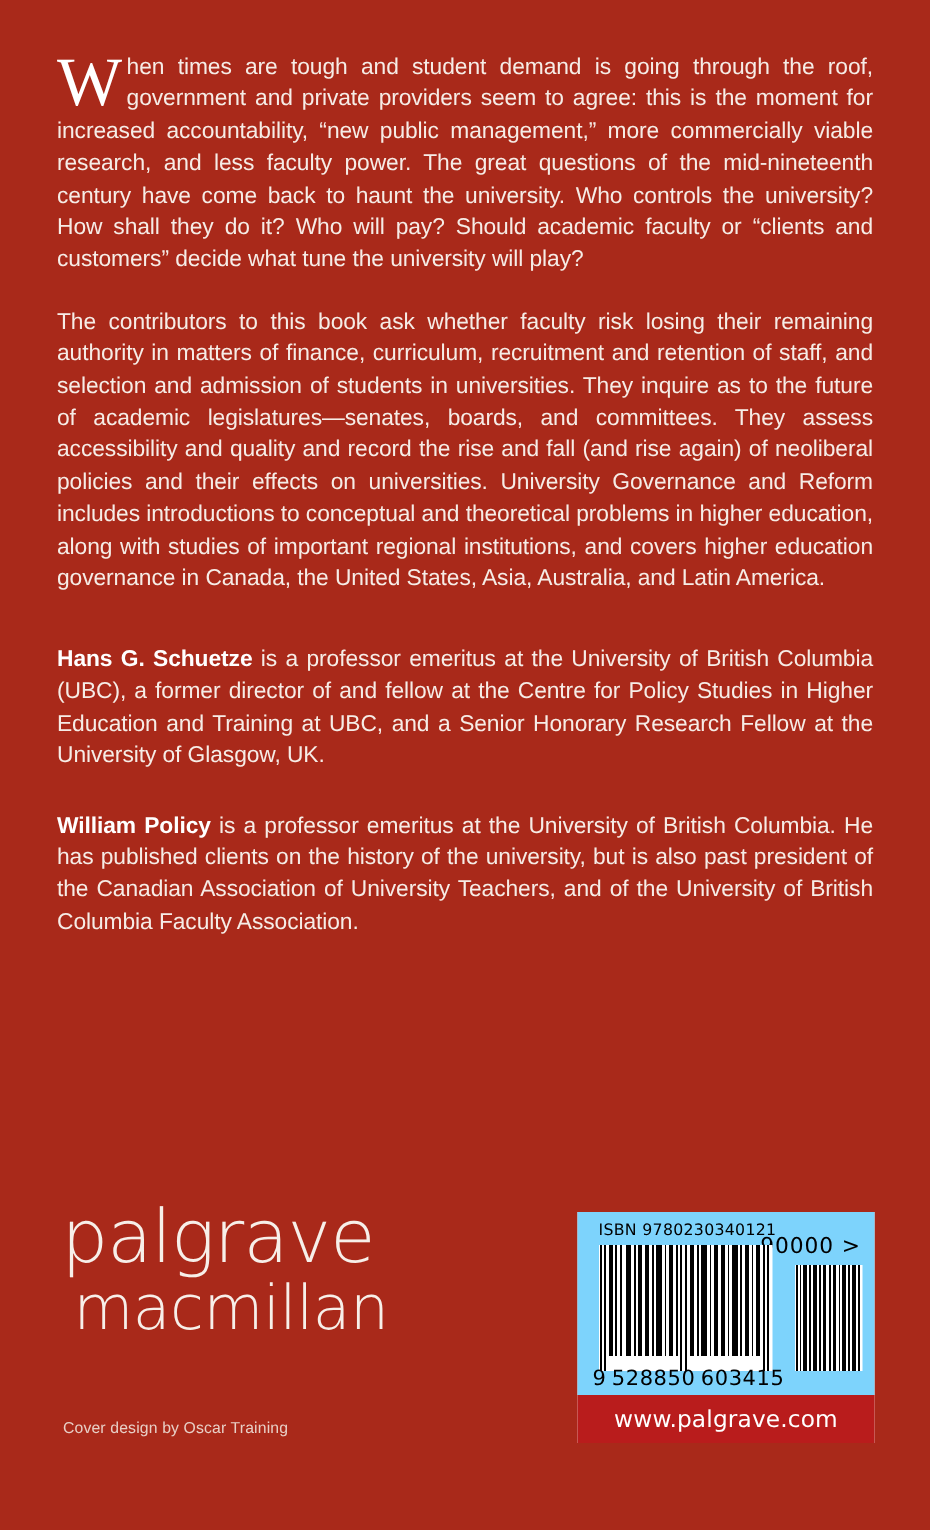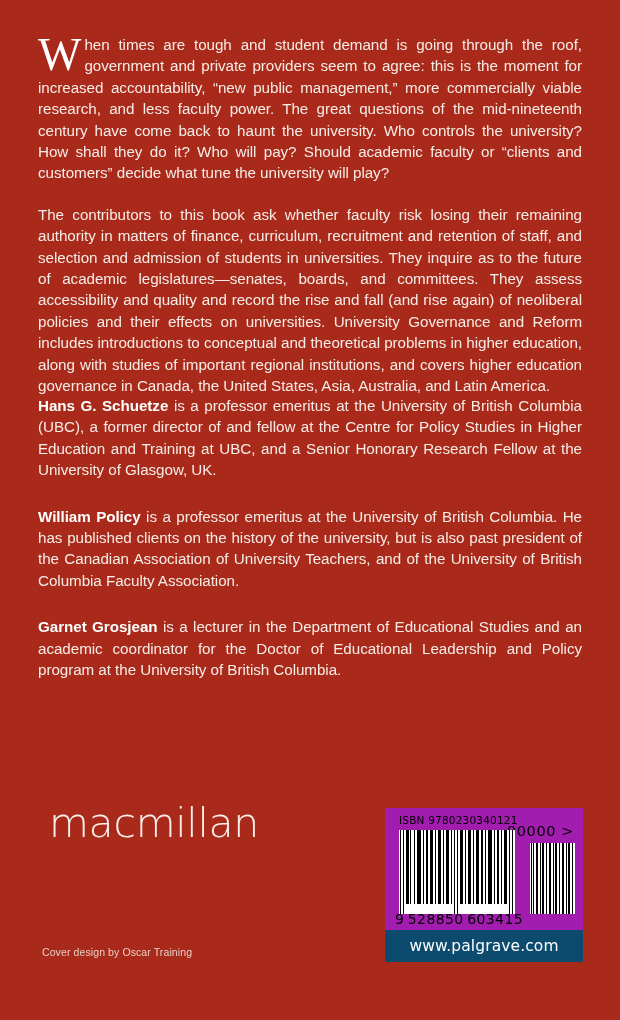--- a/index.html
+++ b/index.html
@@ -44,21 +44,21 @@
     color: #ffffff;
     padding: 2px 2px 0 0;
     margin-right: 1px;
     font-weight: 400;
   }
 
   
   .bios {
     position: absolute;
     left: 38px;
-    top: 395px;
+    top: 429px;
     width: 544px;
   }
   .bio {
     color: #f6ece6;
     font-size: 15.2px;
     line-height: 21.4px;
     text-align: justify;
     text-justify: inter-word;
     margin: 0 0 25px 0;
     letter-spacing: -0.05px;
@@ -111,21 +111,21 @@
     top: 808px;
     width: 198px;
     height: 154px;
     background: #ffffff;
     box-sizing: border-box;
   }
   .barcode-inner {
     position: relative;
     width: 100%;
     height: 122px;
-    background: #a21caf;
+    background: #7dd3fc;
     box-sizing: border-box;
   }
   .isbn-text {
     position: absolute;
     left: 14px;
     top: 6px;
     font-size: 10.5px;
     font-family: "DejaVu Sans", sans-serif;
     color: #000000;
     letter-spacing: 0.2px;
@@ -168,21 +168,21 @@
     display: flex;
     justify-content: space-between;
     white-space: nowrap;
   }
   .url-band {
     position: absolute;
     left: 0;
     bottom: 0;
     width: 100%;
     height: 32px;
-    background: #0c4a6e;
+    background: #b91c1c;
     color: #ffffff;
     font-size: 15.5px;
     font-family: "DejaVu Sans", sans-serif;
     display: flex;
     align-items: center;
     justify-content: center;
     letter-spacing: 0.1px;
     box-sizing: border-box;
   }
 </style>
@@ -192,24 +192,24 @@
 <div class="cover">
 
   <div class="blurb">
     <p class="para"><span class="dropcap">W</span><span>hen times are tough and student demand is going through the roof, government and private providers seem to agree: this is the moment for increased accountability, “new public management,” more commercially viable research, and less faculty power. The great questions of the mid-nineteenth century have come back to haunt the university. Who controls the university? How shall they do it? Who will pay? Should academic faculty or “clients and customers” decide what tune the university will play?</span></p>
     <p class="para">The contributors to this book ask whether faculty risk losing their remaining authority in matters of finance, curriculum, recruitment and retention of staff, and selection and admission of students in universities. They inquire as to the future of academic legislatures—senates, boards, and committees. They assess accessibility and quality and record the rise and fall (and rise again) of neoliberal policies and their effects on universities. University Governance and Reform includes introductions to conceptual and theoretical problems in higher education, along with studies of important regional institutions, and covers higher education governance in Canada, the United States, Asia, Australia, and Latin America.</p>
   </div>
 
   <div class="bios">
     <p class="bio"><b>Hans G. Schuetze</b><span> is a professor emeritus at the University of British Columbia (UBC), a former director of and fellow at the Centre for Policy Studies in Higher Education and Training at UBC, and a Senior Honorary Research Fellow at the University of Glasgow, UK.</span></p>
     <p class="bio"><b>William Policy</b><span> is a professor emeritus at the University of British Columbia. He has published clients on the history of the university, but is also past president of the Canadian Association of University Teachers, and of the University of British Columbia Faculty Association.</span></p>
-    <p class="bio"><b>Garnet Grosjean</b><span> is a lecturer in the Department of Educational Studies and an academic coordinator for the Doctor of Educational Leadership and Policy program at the University of British Columbia.</span></p>
   </div>
 
   <div class="logo">
+    <span class="logo-line1">palgrave</span>
     <span class="logo-line2">macmillan</span>
   </div>
 
   <div class="credit">Cover design by Oscar Training</div>
 
   <div class="barcode-box">
     <div class="barcode-inner">
       <div class="isbn-text">ISBN 9780230340121</div>
       <div class="addon-text">90000  &gt;</div>
 

